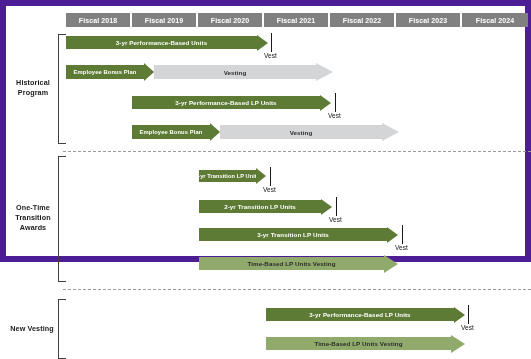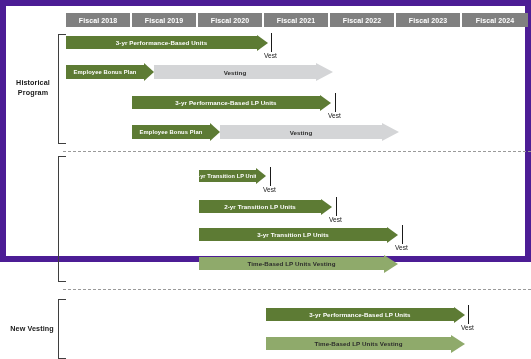--- a/index.html
+++ b/index.html
@@ -159,20 +159,25 @@
     <span class="head" style="right:-10px;border-width:9px 0 9px 10px;border-left-color:#5d7b34;"></span>
   </div>
   <div class="bar gray" style="left:214px;top:119px;width:162px;height:14px;">
     <span>Vesting</span>
     <span class="head" style="right:-17px;border-width:9px 0 9px 17px;border-left-color:#d4d5d7;"></span>
   </div>
 
   <div class="divider" style="left:57px;top:145px;width:468px;"></div>
 
   <div class="bracket" style="left:52px;top:150px;width:8px;height:126px;"></div>
+  <div class="section-label" style="left:2px;top:197px;width:50px;">
+    <div>One-Time</div>
+    <div>Transition</div>
+    <div>Awards</div>
+  </div>
 
   <div class="bar dark" style="left:193px;top:164px;width:57px;height:12px;font-size:5.6px;">
     <span>1-yr Transition LP Units</span>
     <span class="head" style="right:-10px;border-width:8px 0 8px 10px;border-left-color:#5d7b34;"></span>
   </div>
   <div class="vest-line" style="left:264px;top:161px;height:19px;"></div>
   <div class="vest-label" style="left:257px;top:180px;">
     <span>Vest</span>
   </div>
 

